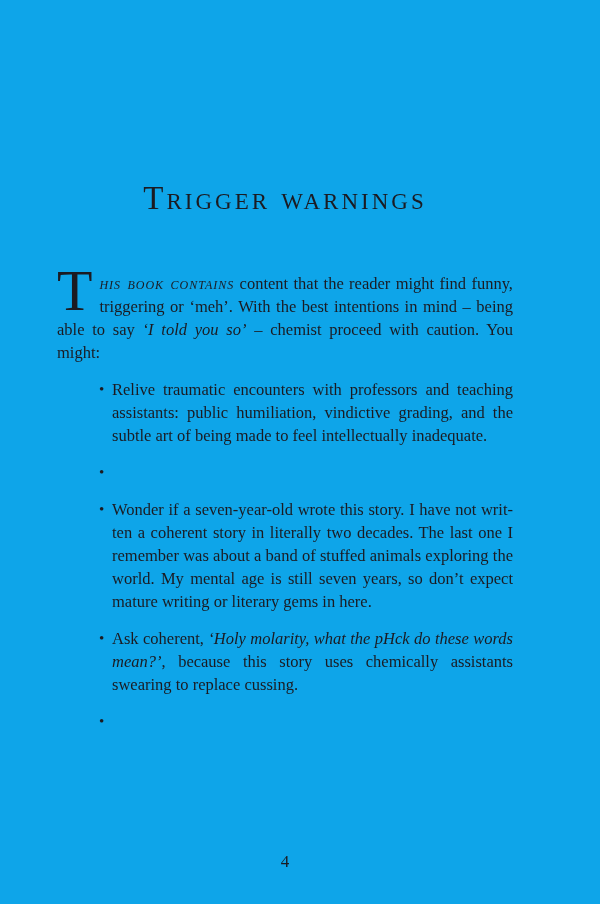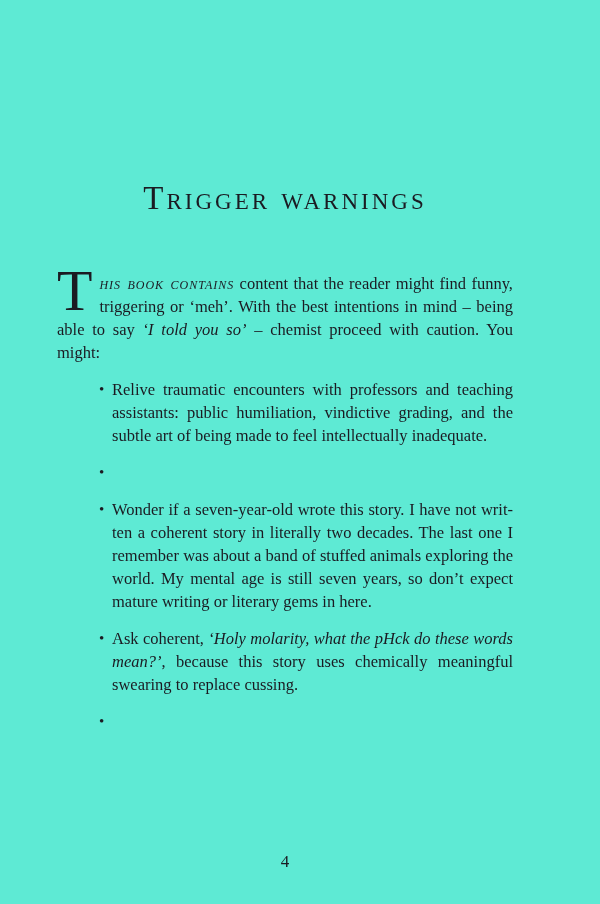--- a/index.html
+++ b/index.html
@@ -5,21 +5,21 @@
   html, body { margin: 0; padding: 0; }
   body {
     width: 600px; height: 904px;
     background: #ffffff;
     font-family: "Liberation Serif", "DejaVu Serif", serif;
     color: #1b1b22;
   }
   .page {
     position: relative;
     width: 600px; height: 904px;
-    background: #5eead4;
+    background: #0ea5e9;
     overflow: hidden;
   }
   .title {
     position: absolute;
     top: 180px; left: 57px; width: 456px;
     margin: 0;
     text-align: center;
     font-size: 33px;
     font-weight: normal;
     font-variant: small-caps;
@@ -87,21 +87,21 @@
           <span class="marker">•</span>
         </li>
 
       <li class="item">
           <span class="marker">•</span>
           <span class="btext"><span>Wonder if a seven-year-old wrote this story. I have not writ­ten a coherent story in literally two decades. The last one I remember was about a band of stuffed animals exploring the world. My mental age is still seven years, so don’t expect mature writing or literary gems in here.</span><em></em><span></span></span>
         </li>
 
       <li class="item">
           <span class="marker">•</span>
-          <span class="btext"><span>Ask coherent, </span><em>‘Holy molarity, what the pHck do these words mean?’</em><span>, because this story uses chemically meaningful swearing to replace cussing.</span></span>
+          <span class="btext"><span>Ask coherent, </span><em>‘Holy molarity, what the pHck do these words mean?’</em><span>, because this story uses chemically assistants swearing to replace cussing.</span></span>
         </li>
 
       <li class="item">
           <span class="marker">•</span>
         </li>
     </ul>
 
   </div>
 
   <div class="page-number">4</div>

